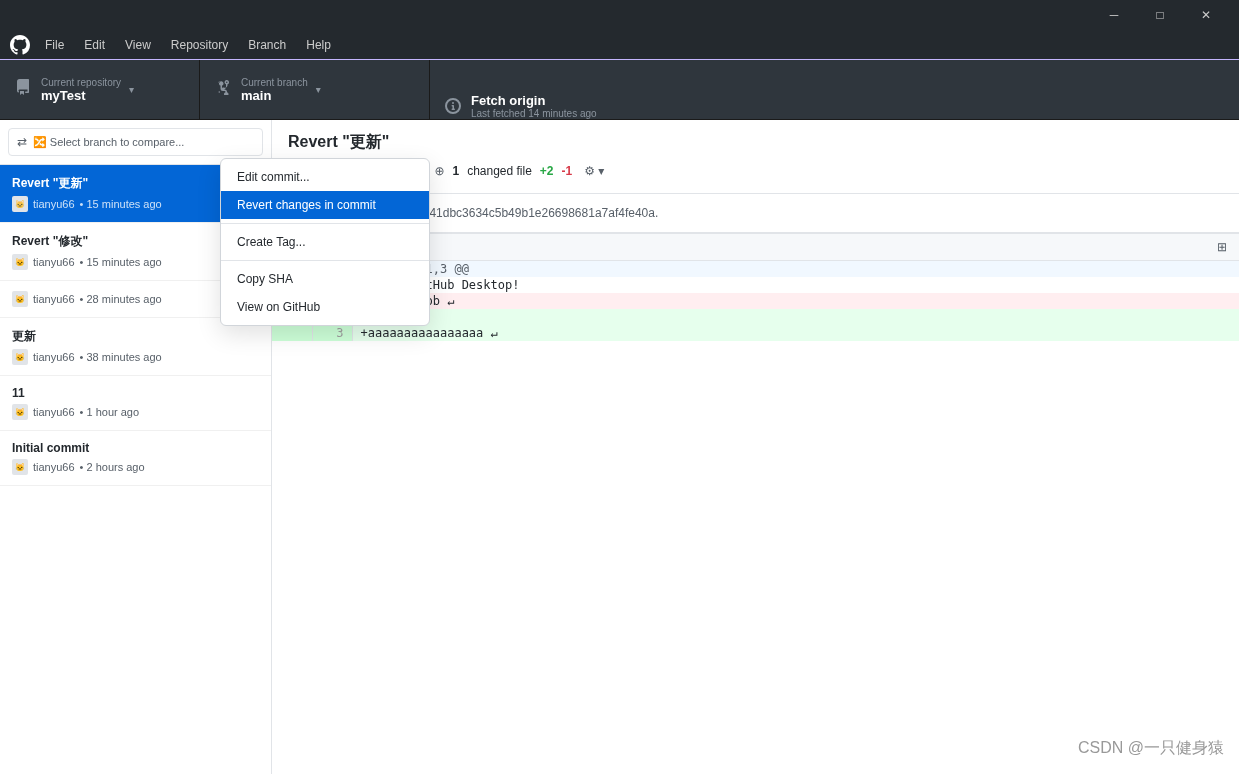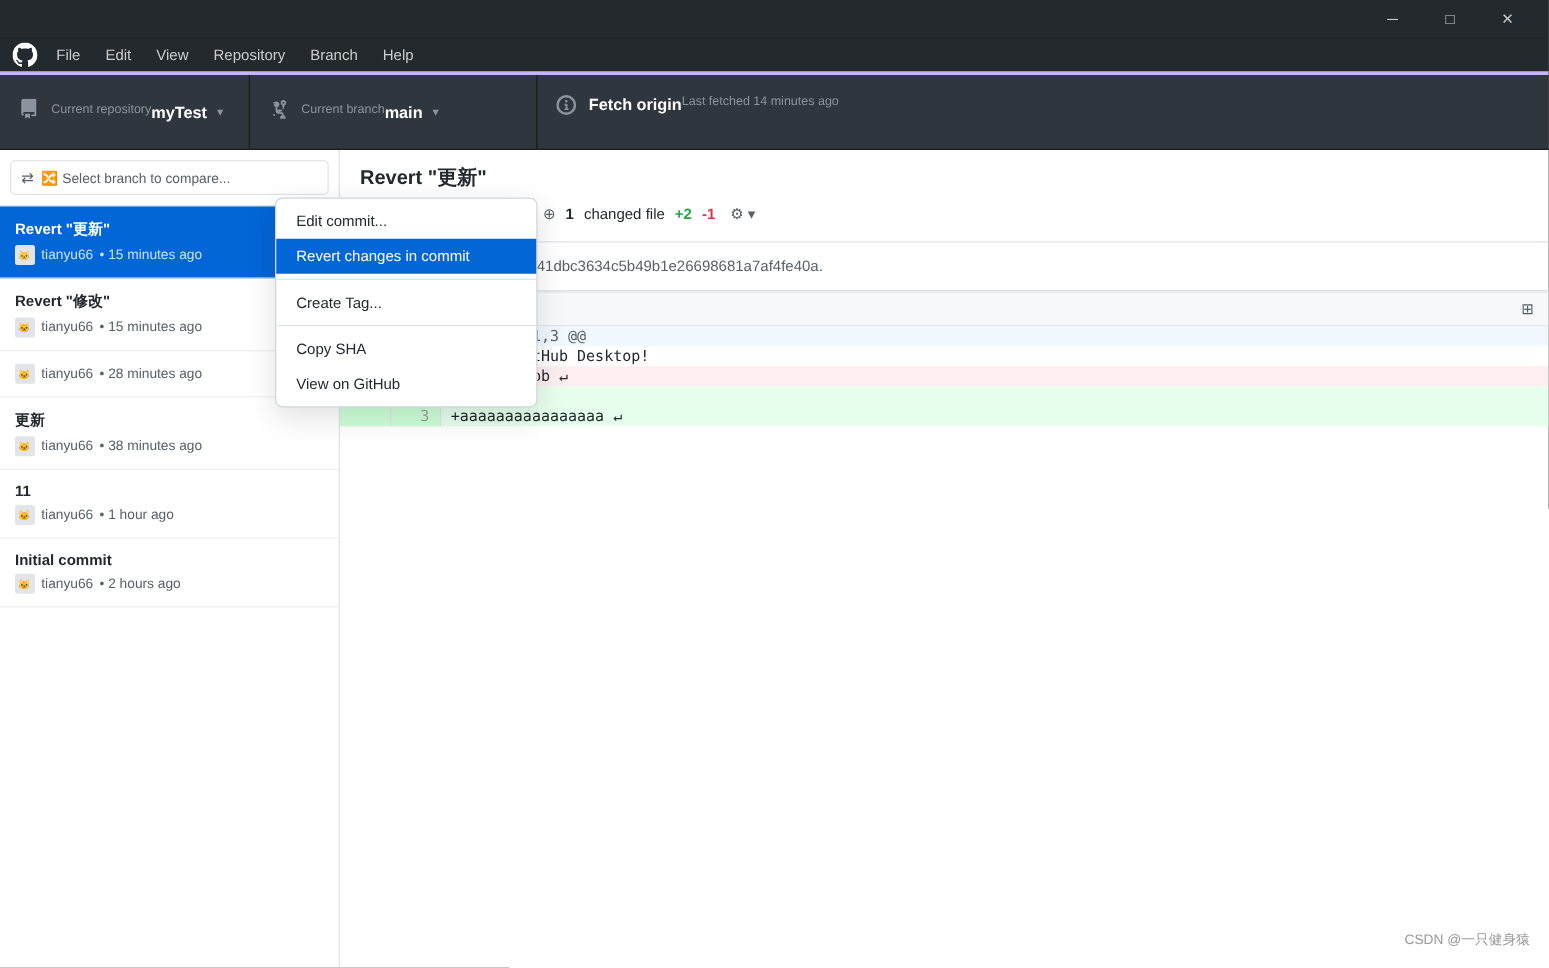--- a/index.html
+++ b/index.html
@@ -4,33 +4,33 @@
   <style>
     * { margin: 0; padding: 0; box-sizing: border-box; }
     body { font-family: -apple-system, BlinkMacSystemFont, 'Segoe UI', sans-serif; background: #1e1e1e; color: #ccc; font-size: 12px; overflow: hidden; width: 1239px; height: 774px; }
 
     
     .titlebar { display: flex; align-items: center; background: #24292e; height: 30px; padding: 0 10px; justify-content: flex-end; }
     .titlebar-buttons { display: flex; gap: 0; }
     .titlebar-btn { width: 46px; height: 30px; background: transparent; border: none; color: #ccc; cursor: pointer; font-size: 12px; display: flex; align-items: center; justify-content: center; }
 
     
-    .menubar { display: flex; align-items: center; background: #24292e; height: 30px; padding: 0 5px; border-bottom: 3px solid #c4b5fd; }
+    .menubar { display: flex; align-items: center; background: #24292e; height: 30px; padding: 0 5px; border-bottom: 1px solid #c4b5fd; }
     .github-logo { width: 30px; height: 30px; display: flex; align-items: center; justify-content: center; color: #fff; font-size: 18px; }
     .menu-item { padding: 0 10px; height: 30px; line-height: 30px; color: #ccc; cursor: pointer; font-size: 12px; }
 
     
     .toolbar { display: flex; background: #2f363d; height: 60px; border-bottom: 1px solid #1a1a1a; }
     .toolbar-section { display: flex; align-items: center; padding: 0 15px; border-right: 1px solid #1a1a1a; cursor: pointer; }
     .toolbar-label-small { font-size: 10px; color: #8b949e; }
     .toolbar-label-big { font-size: 13px; color: #fff; font-weight: bold; }
     .toolbar-icon { margin-right: 10px; font-size: 18px; color: #8b949e; }
     .toolbar-arrow { margin-left: 8px; color: #8b949e; font-size: 10px; }
-    .toolbar-section-content { display: flex; }
-    .fetch-section { display: flex; align-items: flex-start; padding: 16px 15px; cursor: pointer; flex: 1; }
+    .toolbar-section-content { display: flex; flex-direction: column; }
+    .fetch-section { display: flex; align-items: flex-end; padding: 0 15px; cursor: pointer; flex: 1; }
 
     
     .main { display: flex; height: calc(774px - 90px); }
 
     
     .left-panel { width: 272px; background: #fff; border-right: 1px solid #e1e4e8; display: flex; flex-direction: column; color: #24292e; }
     .tabs { display: flex; border-bottom: 1px solid #e1e4e8; }
     .tab { flex: 1; height: 35px; line-height: 35px; text-align: center; cursor: pointer; font-size: 12px; color: #586069; border-bottom: 2px solid transparent; }
     .tab.active { color: #0366d6; border-bottom: 2px solid #0366d6; }
     .tab-badge { background: #e1e4e8; border-radius: 10px; padding: 1px 6px; font-size: 10px; margin-left: 4px; }
@@ -75,21 +75,21 @@
     .diff-line-num { color: #9e9e9e; width: 40px; text-align: right; user-select: none; background: #fafafa; border-right: 1px solid #e1e4e8; min-width: 35px; }
     .diff-content { padding-left: 10px; }
     .diff-hunk { background: #f1f8ff; color: #586069; }
     .diff-added { background: #e6ffed; }
     .diff-added .diff-line-num { background: #cdffd8; }
     .diff-removed { background: #ffeef0; }
     .diff-removed .diff-line-num { background: #ffdce0; }
     .diff-normal { background: #fff; }
 
     
-    .watermark { position: fixed; bottom: 15px; right: 15px; font-size: 11px; color: #999; }
+    .watermark { position: fixed; bottom: 15px; right: 15px; font-size: 16px; color: #999; }
   </style>
 </head>
 <body>
 
 <div class="titlebar">
   <div class="titlebar-buttons">
     <button class="titlebar-btn">─</button>
     <button class="titlebar-btn">□</button>
     <button class="titlebar-btn close">✕</button>
   </div>

